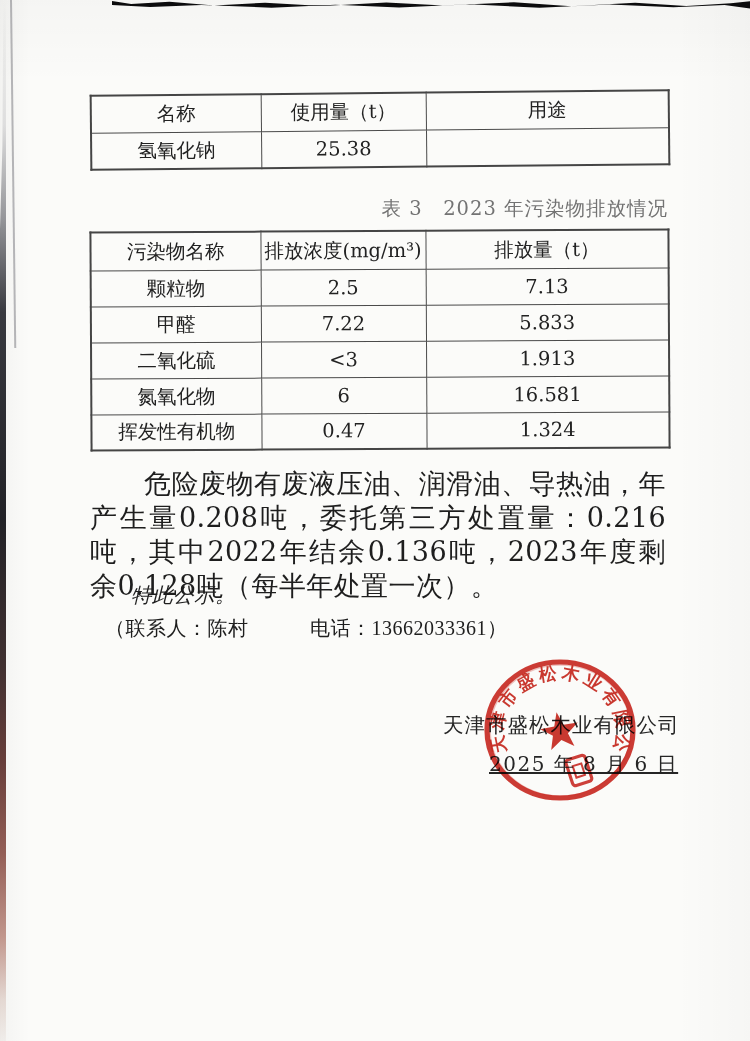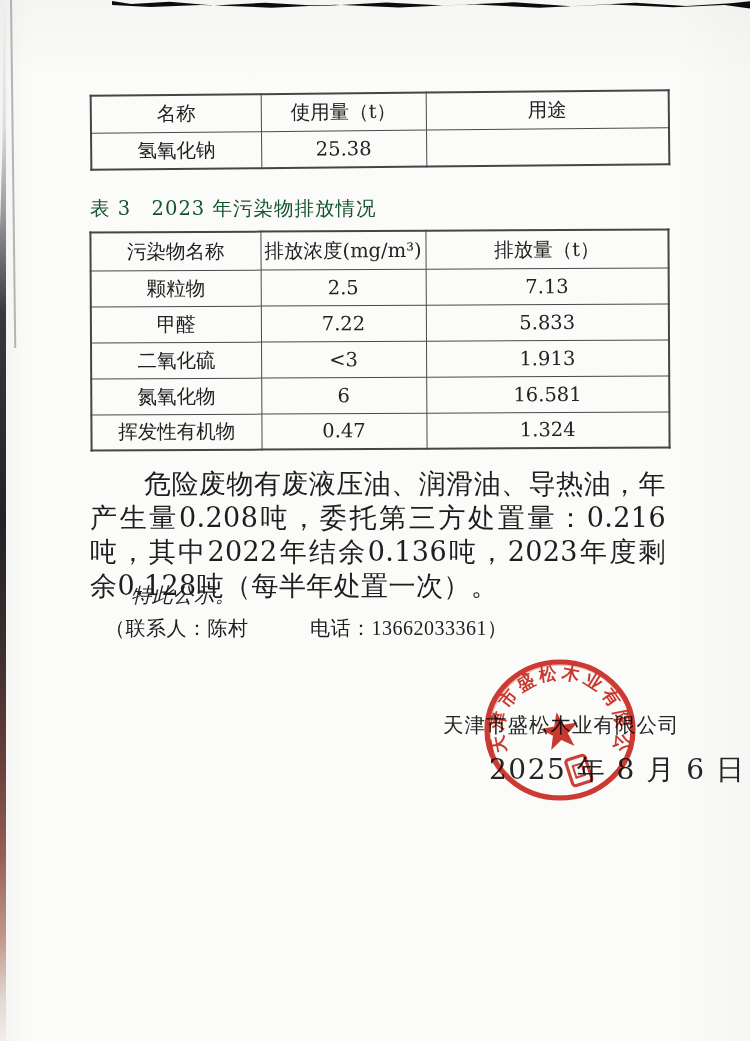--- a/index.html
+++ b/index.html
@@ -56,21 +56,21 @@
   }
   .usage-table td, .usage-table th { height:37px; }
   .emission-table {
     position:absolute; left:90px; top:230px; width:578px; z-index:2;
     transform:rotate(-0.3deg); border:2px solid #454545;
   }
   .emission-table th { height:38px; }
   .emission-table td { height:36px; }
   .table-title {
     position:absolute; left:90px; top:195px; width:578px; z-index:2;
-    text-align:left; font-size:19.5px; color:#14532d; letter-spacing:1px;
+    text-align:right; font-size:19.5px; color:#737373; letter-spacing:1px;
   }
   
   .hazard-paragraph {
     position:absolute; left:90px; top:467px; width:576px; z-index:2;
     font-size:27px; line-height:34px; text-align:justify;
     text-indent:2em; color:#1e1e1e; letter-spacing:0.4px;
   }
   .notice-line {
     position:absolute; left:90px; top:581px; z-index:2;
     font-size:20.5px; color:#1e1e1e; text-indent:2em; letter-spacing:0.5px;font-style:italic;
@@ -78,21 +78,21 @@
   .contact-line {
     position:absolute; left:105px; top:615px; z-index:2;
     font-size:20px; color:#1e1e1e; letter-spacing:0.5px;font-family:Liberation Serif, serif;
   }
   .company-line {
     position:absolute; left:443px; top:711px; z-index:2;
     font-size:20.5px; color:#252525; letter-spacing:1px;
   }
   .date-line {
     position:absolute; left:489px; top:751px; z-index:2;
-    font-size:28px; color:#252525; letter-spacing:1.5px;
+    font-size:20px; color:#252525; letter-spacing:1.5px;text-decoration:underline;
   }
   .seal {
     position:absolute; left:480px; top:654px; width:160px; height:150px;
     z-index:5; mix-blend-mode:multiply; opacity:0.95;
   }
   .seal text { font-family:"DejaVu Serif","Liberation Serif",serif; font-weight:bold; }
 </style>
 </head>
 <body>
 

